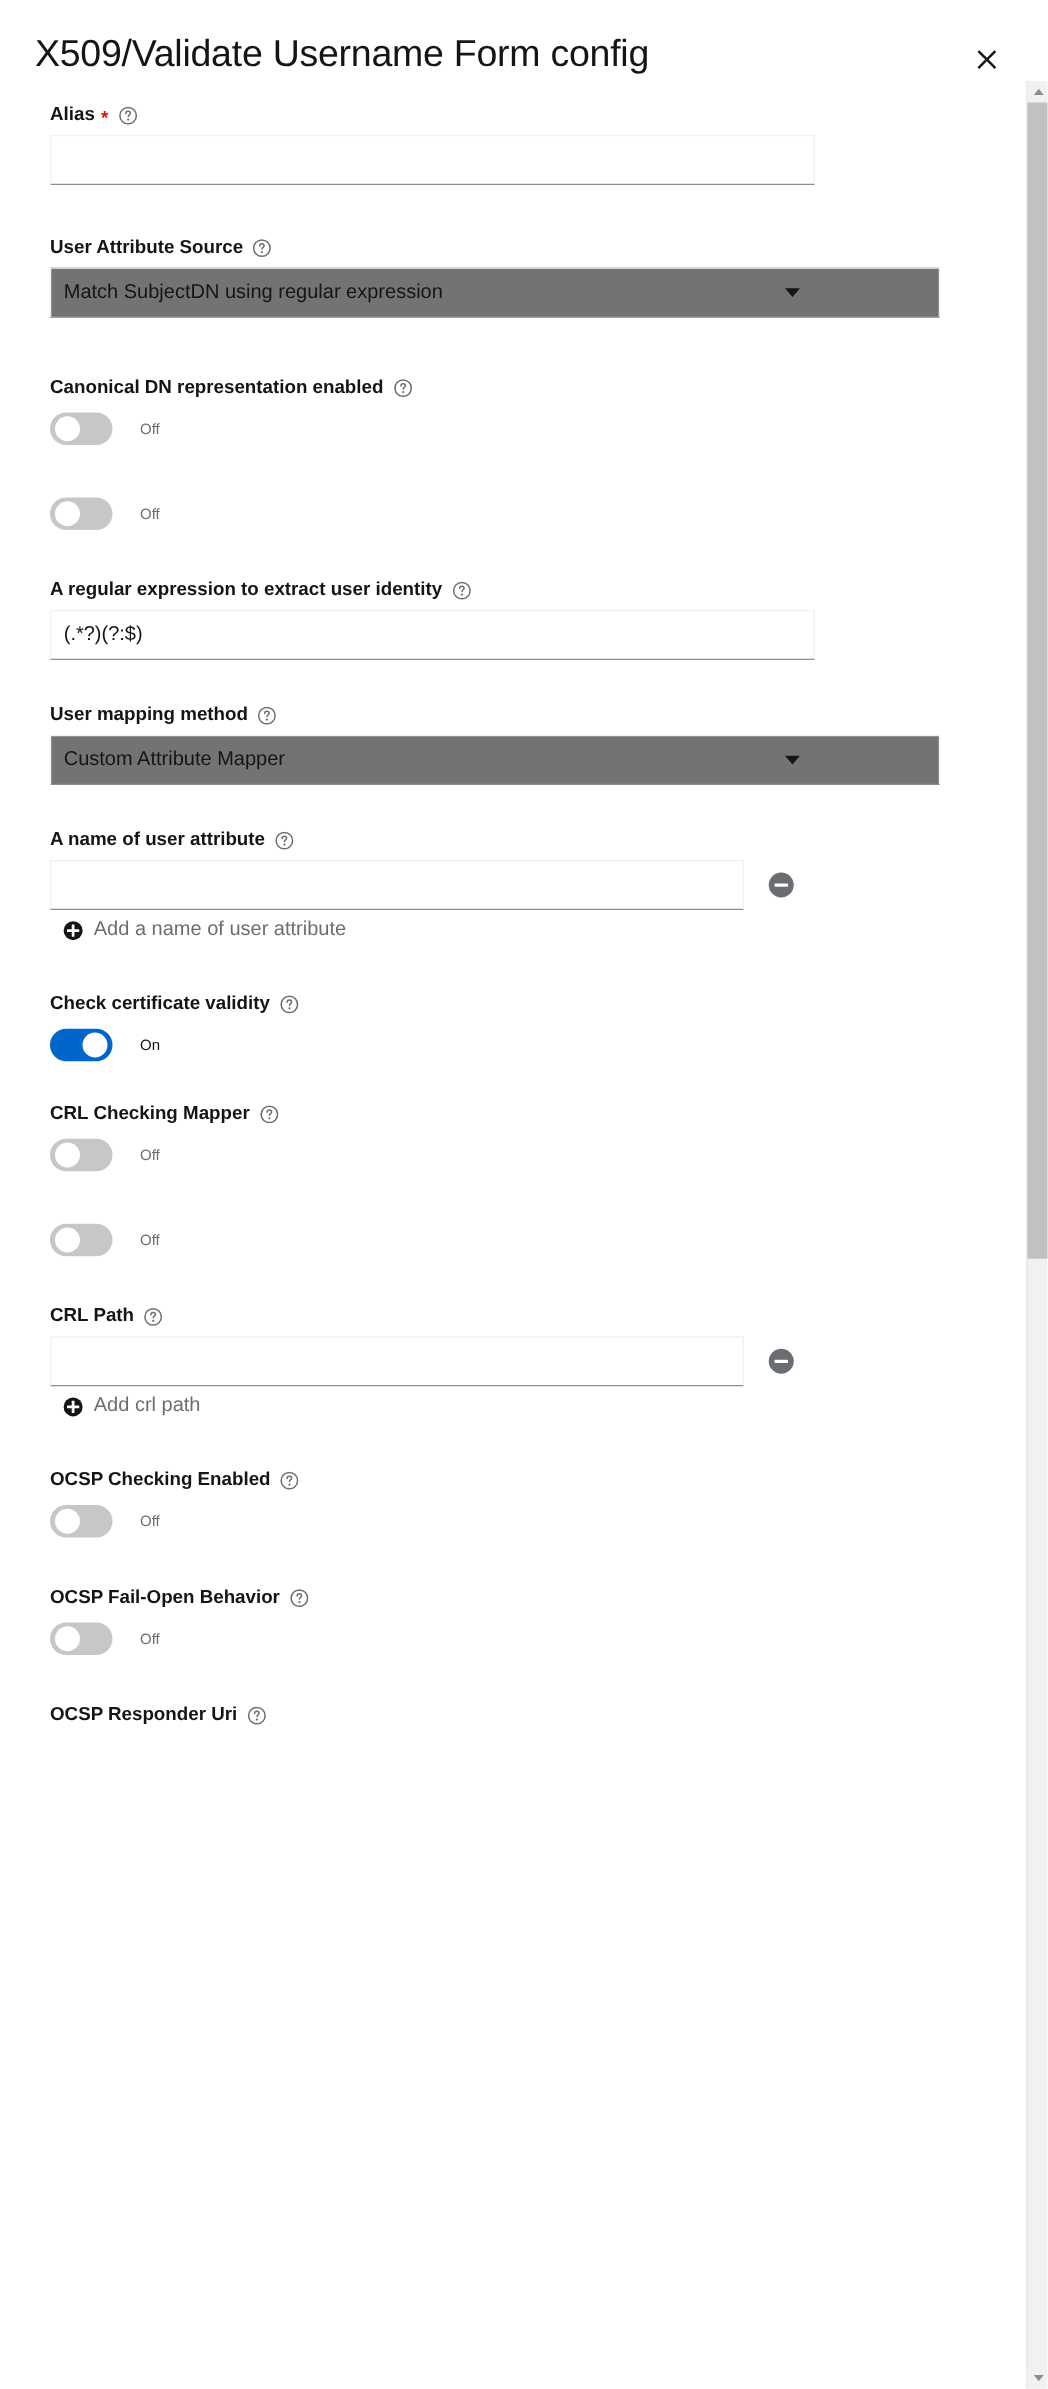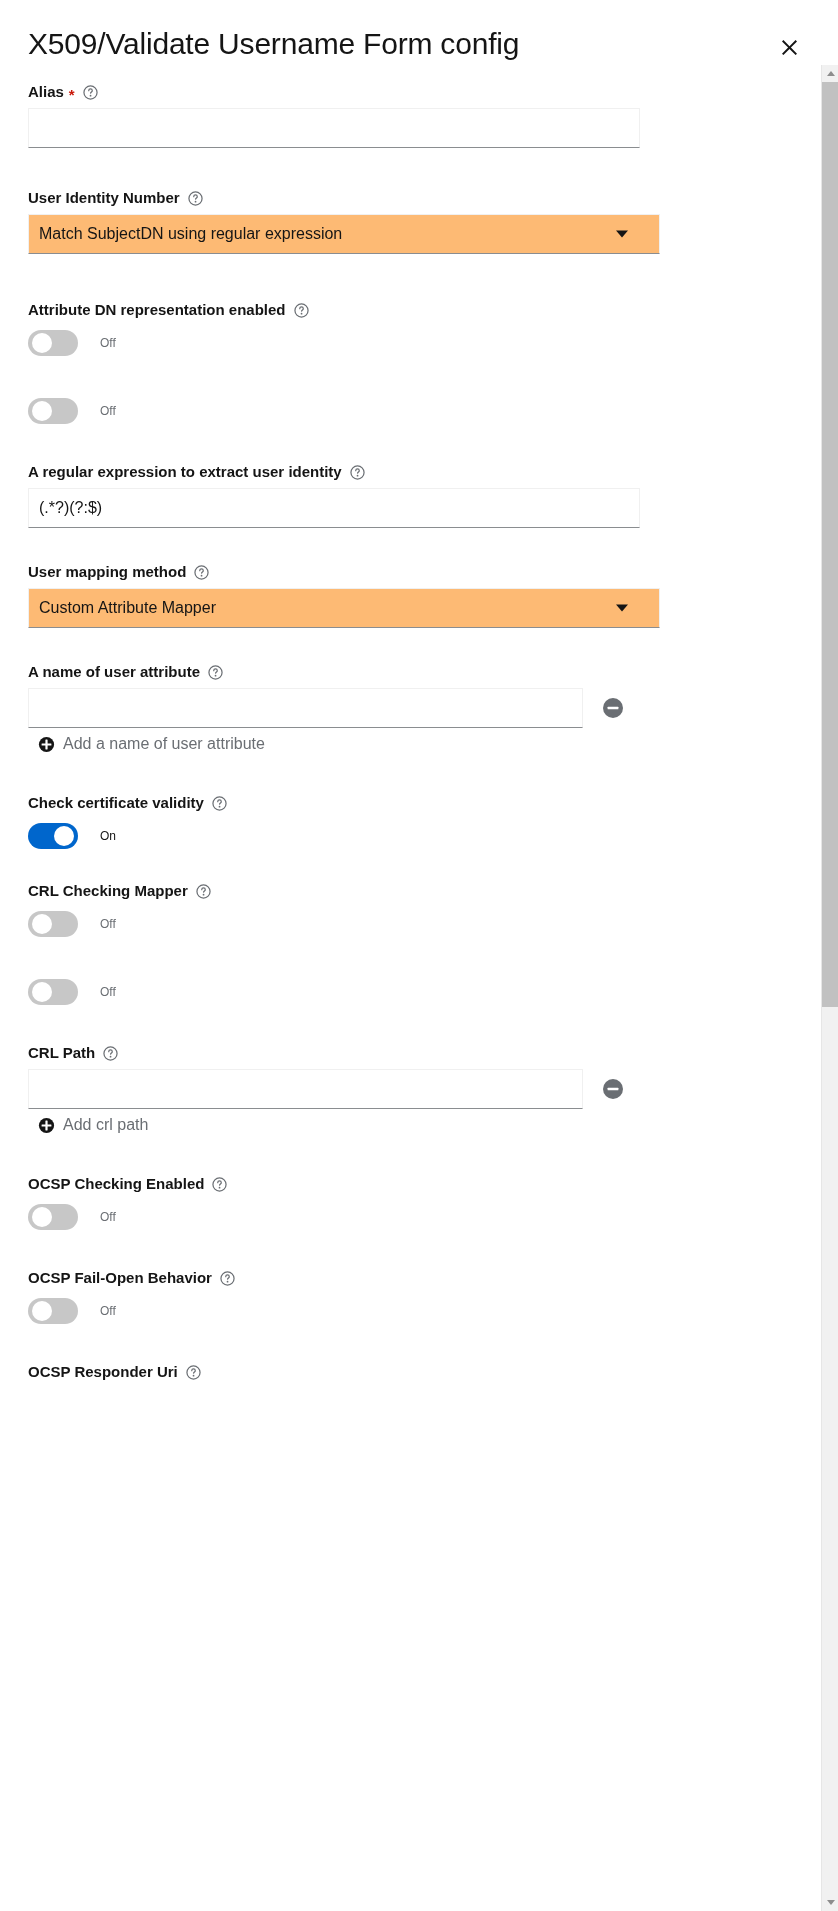--- a/index.html
+++ b/index.html
@@ -54,21 +54,21 @@
   .scroll-wrap {
     position: absolute;
     top: 65px;
     left: 0;
     width: 838px;
     height: 1846px;
     overflow: hidden;
   }
   .scroll-body {
     position: absolute;
-    top: 0; left: 0;
+    top: 0; left: 12px;
     width: 672px;
     padding: 17px 28px 0 28px;
   }
 
   
   .form-group { margin-bottom: 0; }
   .field-label {
     display: flex;
     align-items: center;
     font-size: 15px;
@@ -111,26 +111,26 @@
     outline: none;
   }
   .text-input.narrow { width: 555px; }
 
   .select-wrap {
     position: relative;
     width: 612px;
     height: 40px;
   }
   .select-box {
-    width: 632px;
+    width: 712px;
     height: 40px;
     padding: 6px 34px 6px 10px;
     font-size: 16px;
     color: #151515;
-    background: #fdba74;
+    background: #737373;
     border: 1px solid #f0f0f0;
     border-bottom: 1px solid #8a8d90;
     display: flex;
     align-items: center;
     cursor: pointer;
   }
   .caret {
     position: absolute;
     right: 12px;
     top: 50%;
@@ -299,40 +299,40 @@
             </svg>
           </span>
         </div>
         <input class="text-input" type="text" value="" style="">
       </div>
 
       <div class="sp-40"></div>
 
       <div class="form-group">
         <div class="field-label">
-          <span>User Identity Number</span>
+          <span>User Attribute Source</span>
           <span class="help-icon">
             <svg width="15" height="15" viewBox="0 0 16 16" aria-hidden="true">
               <circle cx="8" cy="8" r="7" fill="none" stroke="currentColor" stroke-width="1.3"></circle>
               <path d="M6.1 6.1c0-1.1.9-1.9 1.9-1.9s1.9.8 1.9 1.8c0 1.3-1.7 1.4-1.8 2.7" fill="none" stroke="currentColor" stroke-width="1.3" stroke-linecap="round"></path>
               <circle cx="8.05" cy="11.4" r="0.95" fill="currentColor"></circle>
             </svg>
           </span>
         </div>
         <div class="select-wrap">
           <div class="select-box">Match SubjectDN using regular expression</div>
           <span class="caret"></span>
         </div>
       </div>
 
       <div class="sp-46"></div>
 
       <div class="form-group">
         <div class="field-label">
-          <span>Attribute DN representation enabled</span>
+          <span>Canonical DN representation enabled</span>
           <span class="help-icon">
             <svg width="15" height="15" viewBox="0 0 16 16" aria-hidden="true">
               <circle cx="8" cy="8" r="7" fill="none" stroke="currentColor" stroke-width="1.3"></circle>
               <path d="M6.1 6.1c0-1.1.9-1.9 1.9-1.9s1.9.8 1.9 1.8c0 1.3-1.7 1.4-1.8 2.7" fill="none" stroke="currentColor" stroke-width="1.3" stroke-linecap="round"></path>
               <circle cx="8.05" cy="11.4" r="0.95" fill="currentColor"></circle>
             </svg>
           </span>
         </div>
         <div class="switch-row">
           <div class="switch">

